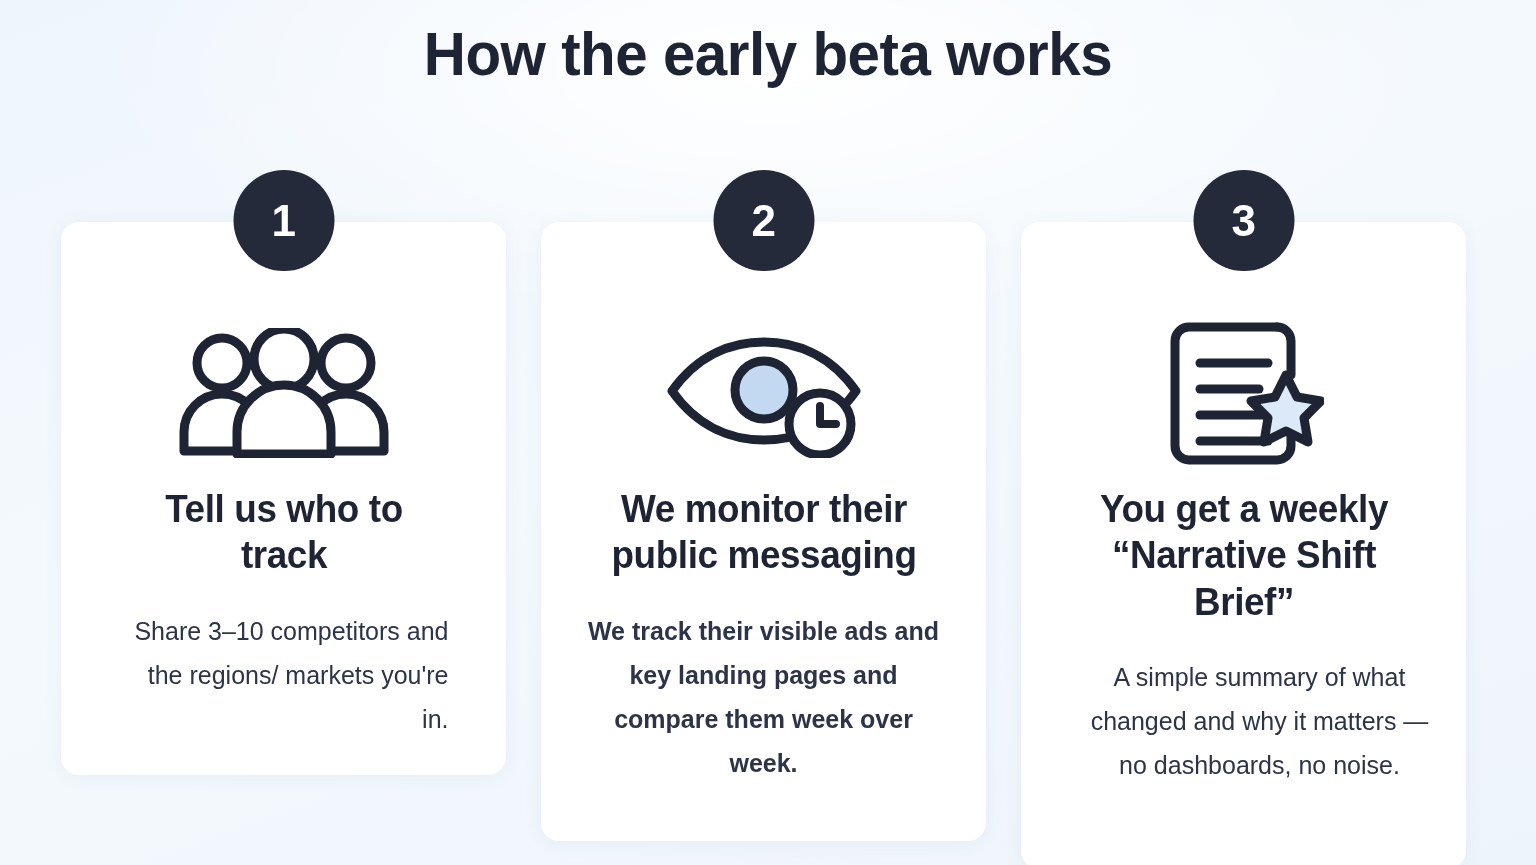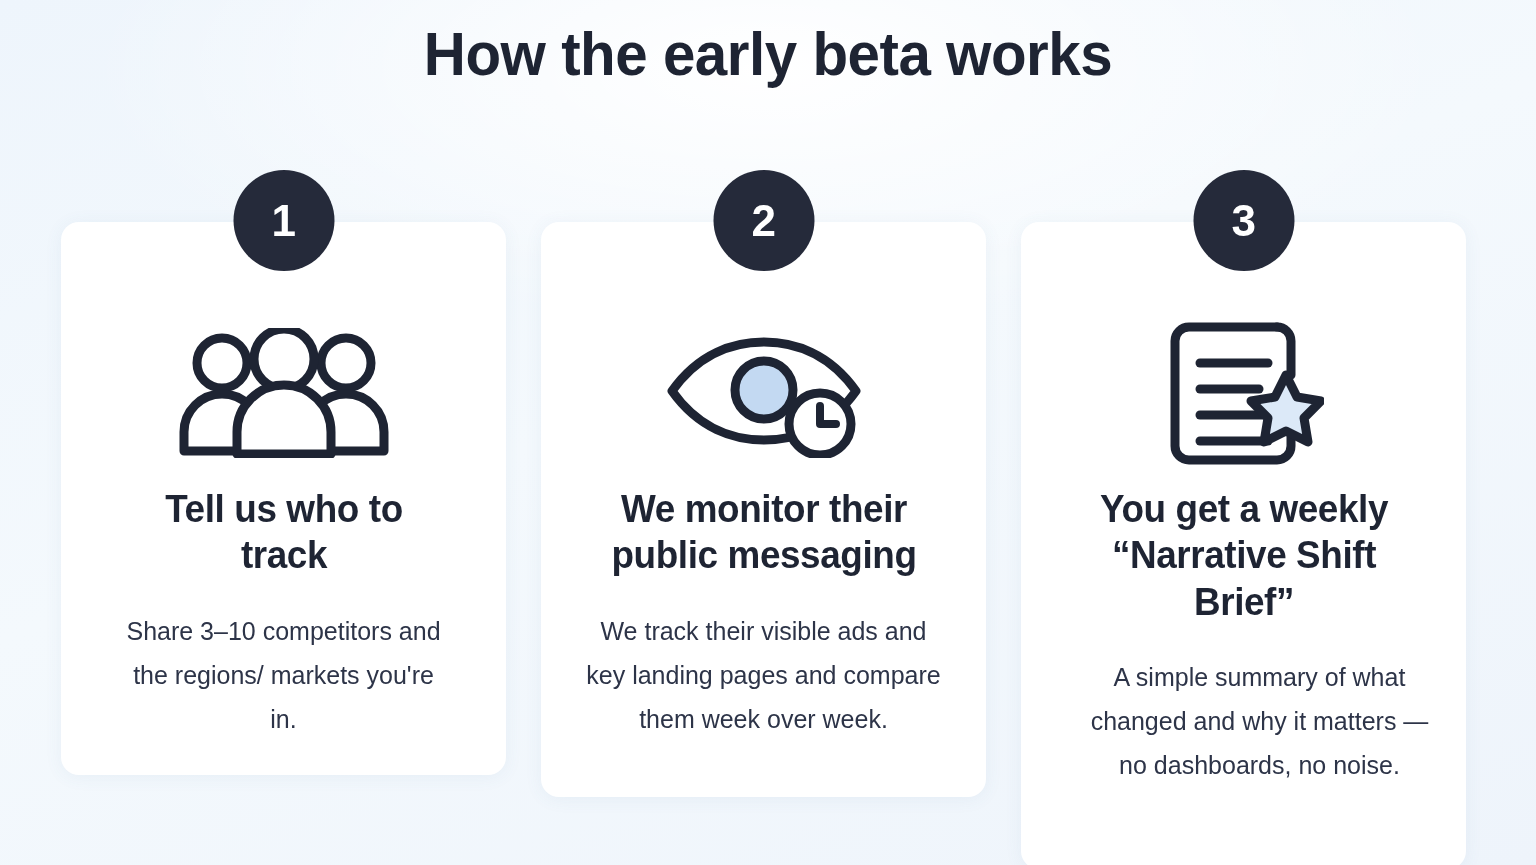--- a/index.html
+++ b/index.html
@@ -118,42 +118,42 @@
 
         <path d="M129 123 L129 104 a38 38 0 0 1 76 0 L205 123 Z" fill="#fff"></path>
 
         <circle cx="105" cy="31" r="30" fill="#fff"></circle>
 
         <path d="M58 126 L58 104 a47 47 0 0 1 94 0 L152 126 Z" fill="#fff"></path>
       </svg>
     </div>
 
     <div class="card-title" style="max-width:300px;">Tell us who to track</div>
-    <div class="card-body" style="max-width:330px;">Share 3–10 competitors and the regions/ markets you're in.</div>
+    <div class="card-body" style="max-width:330px;text-align:right;">Share 3–10 competitors and the regions/ markets you're in.</div>
   </div>
 
   <div class="card" style="padding-bottom:56px;">
     <div class="badge">
       <span>2</span>
     </div>
 
     <div class="icon-wrap">
       <svg width="200" height="130" viewBox="0 0 200 130" fill="none" stroke="#1e2433" stroke-width="9" stroke-linecap="round" stroke-linejoin="round">
 
         <path d="M8 63 C35 25 70 14 100 14 C130 14 165 25 192 63 C165 101 130 112 100 112 C70 112 35 101 8 63 Z" fill="#fff"></path>
 
         <circle cx="100" cy="62" r="29" fill="#c3d9f2"></circle>
 
         <circle cx="156" cy="96" r="31" fill="#fff"></circle>
         <path d="M156 78 L156 96 L172 96" stroke-width="8"></path>
       </svg>
     </div>
 
     <div class="card-title" style="max-width:370px;">We monitor their public messaging</div>
-    <div class="card-body" style="max-width:360px;">We track their visible ads and key landing pages and compare them week over week.</div>
+    <div class="card-body" style="max-width:360px;font-weight:bold;">We track their visible ads and key landing pages and compare them week over week.</div>
   </div>
 
   <div class="card" style="padding-bottom:82px;">
     <div class="badge">
       <span>3</span>
     </div>
 
     <div class="icon-wrap">
       <svg width="160" height="150" viewBox="0 0 160 150" fill="none" stroke="#1e2433" stroke-width="9" stroke-linecap="round" stroke-linejoin="round">
 

